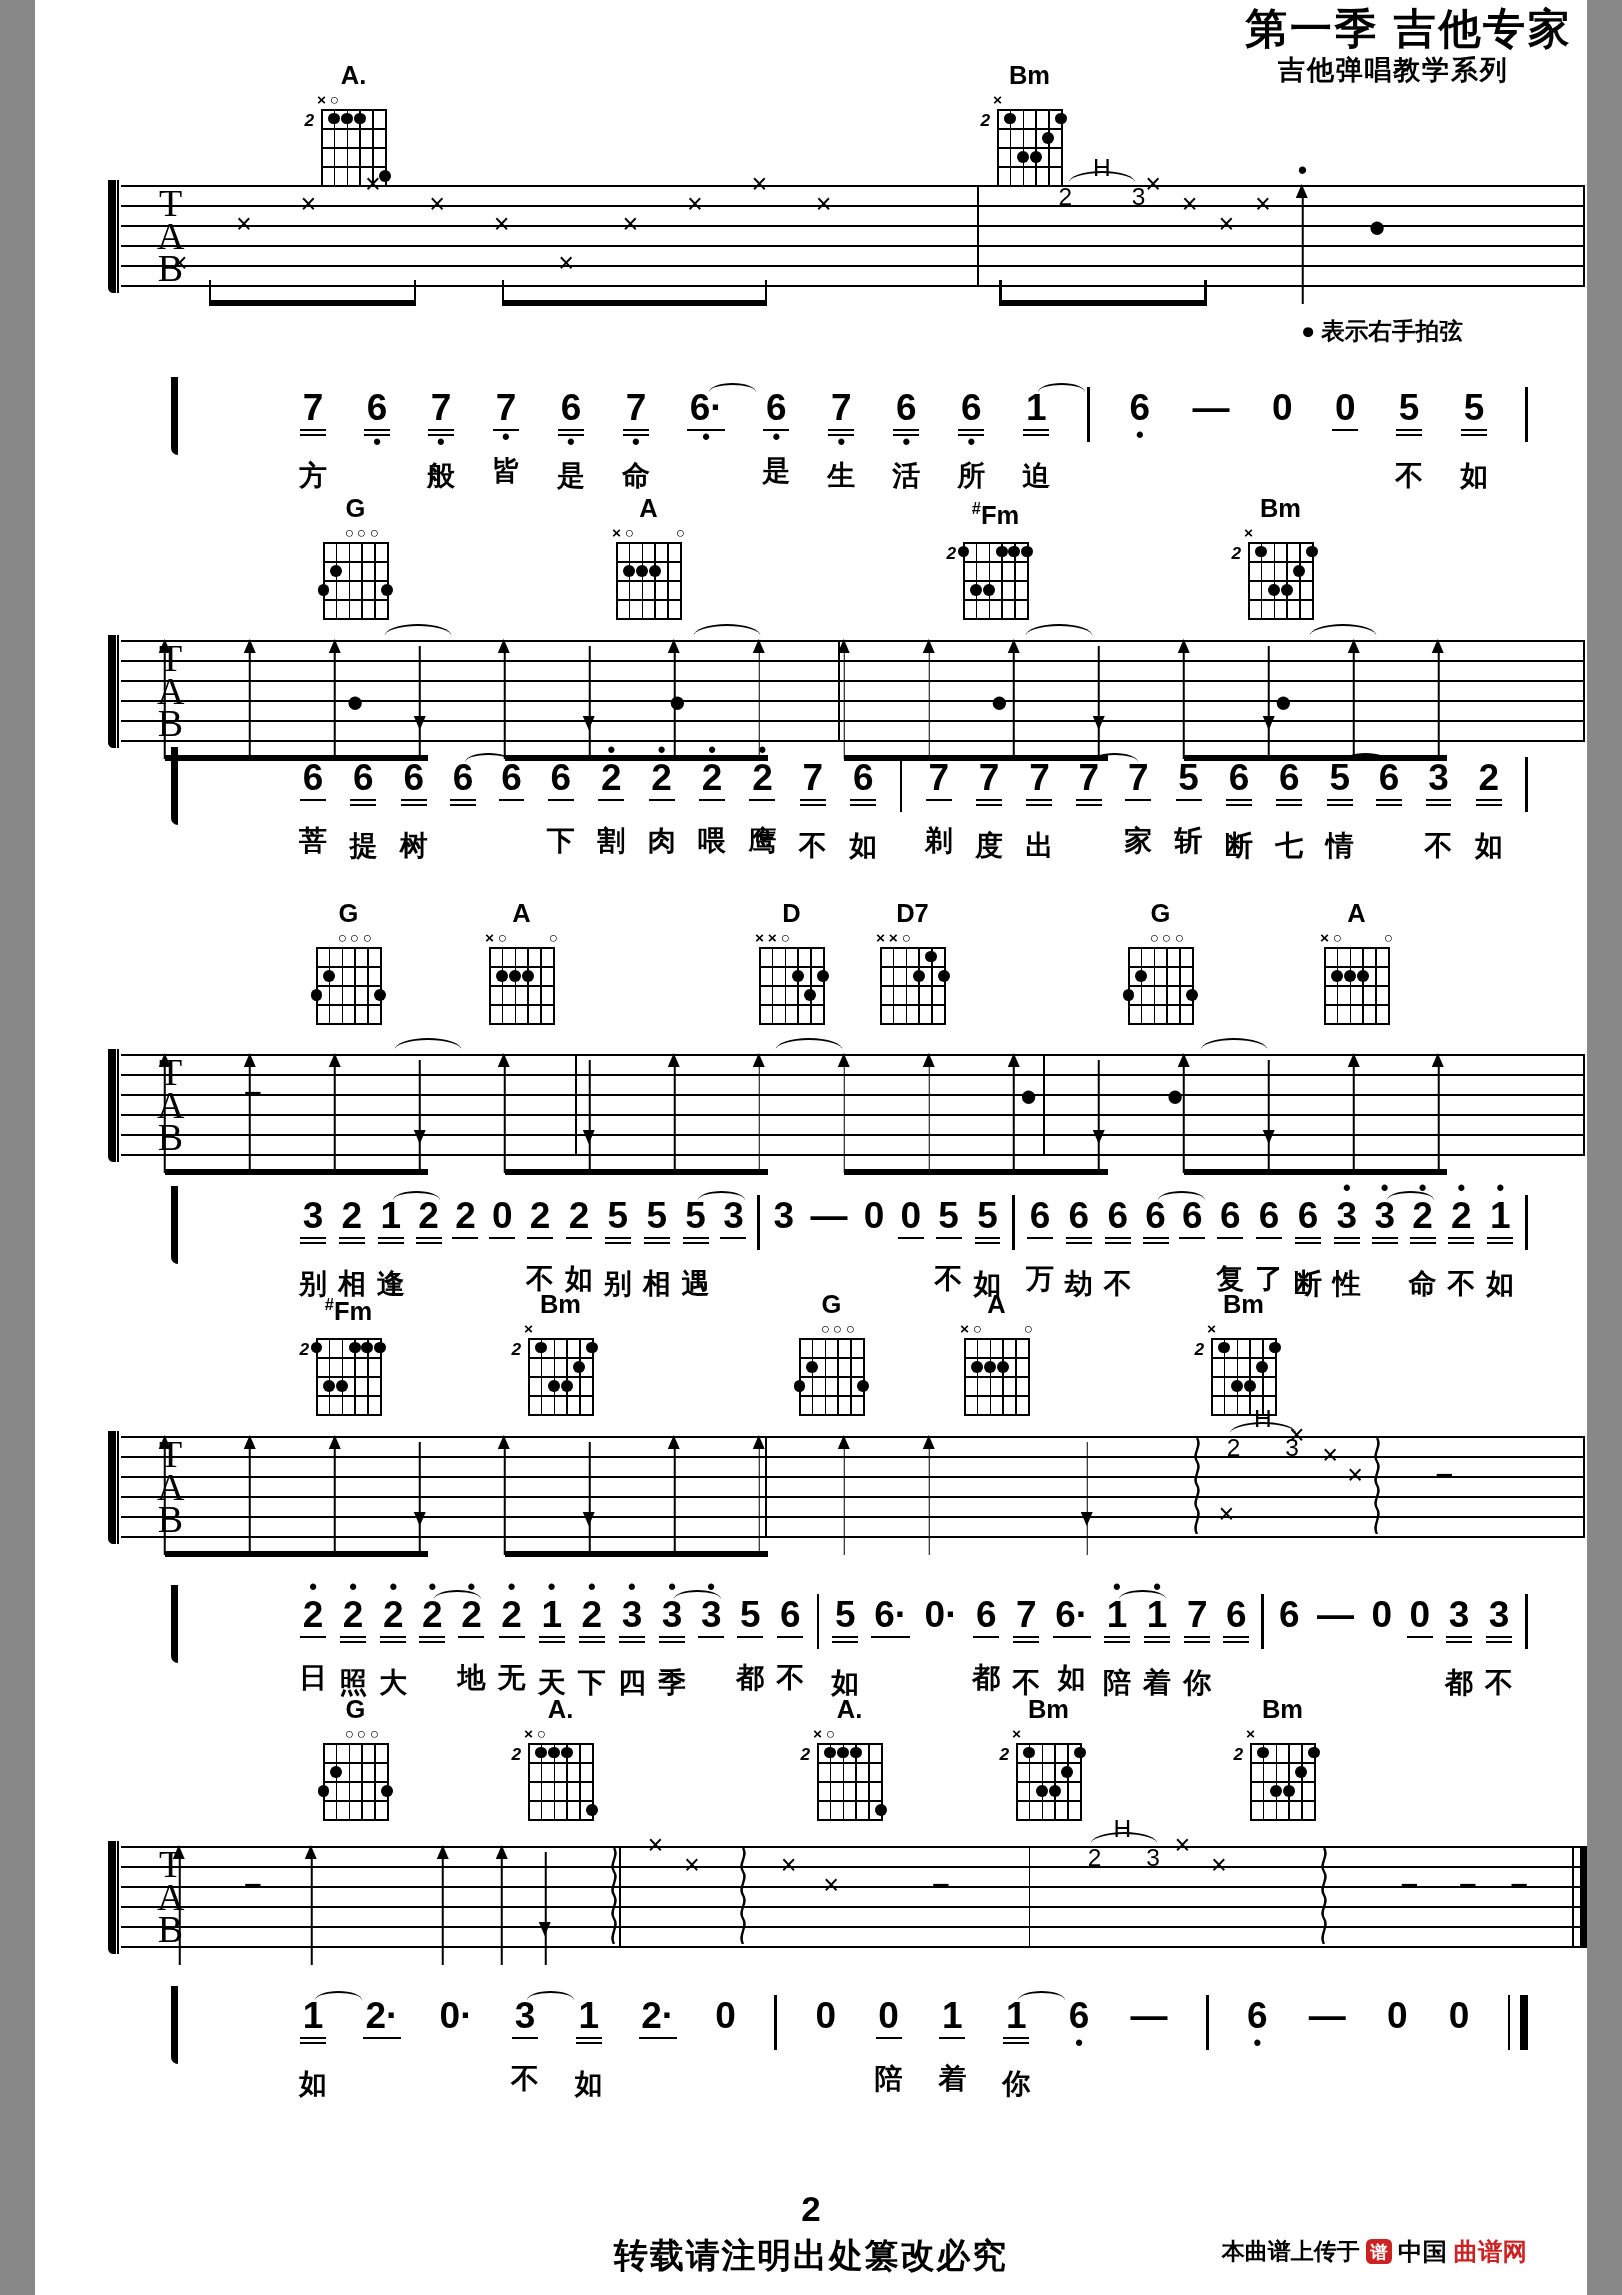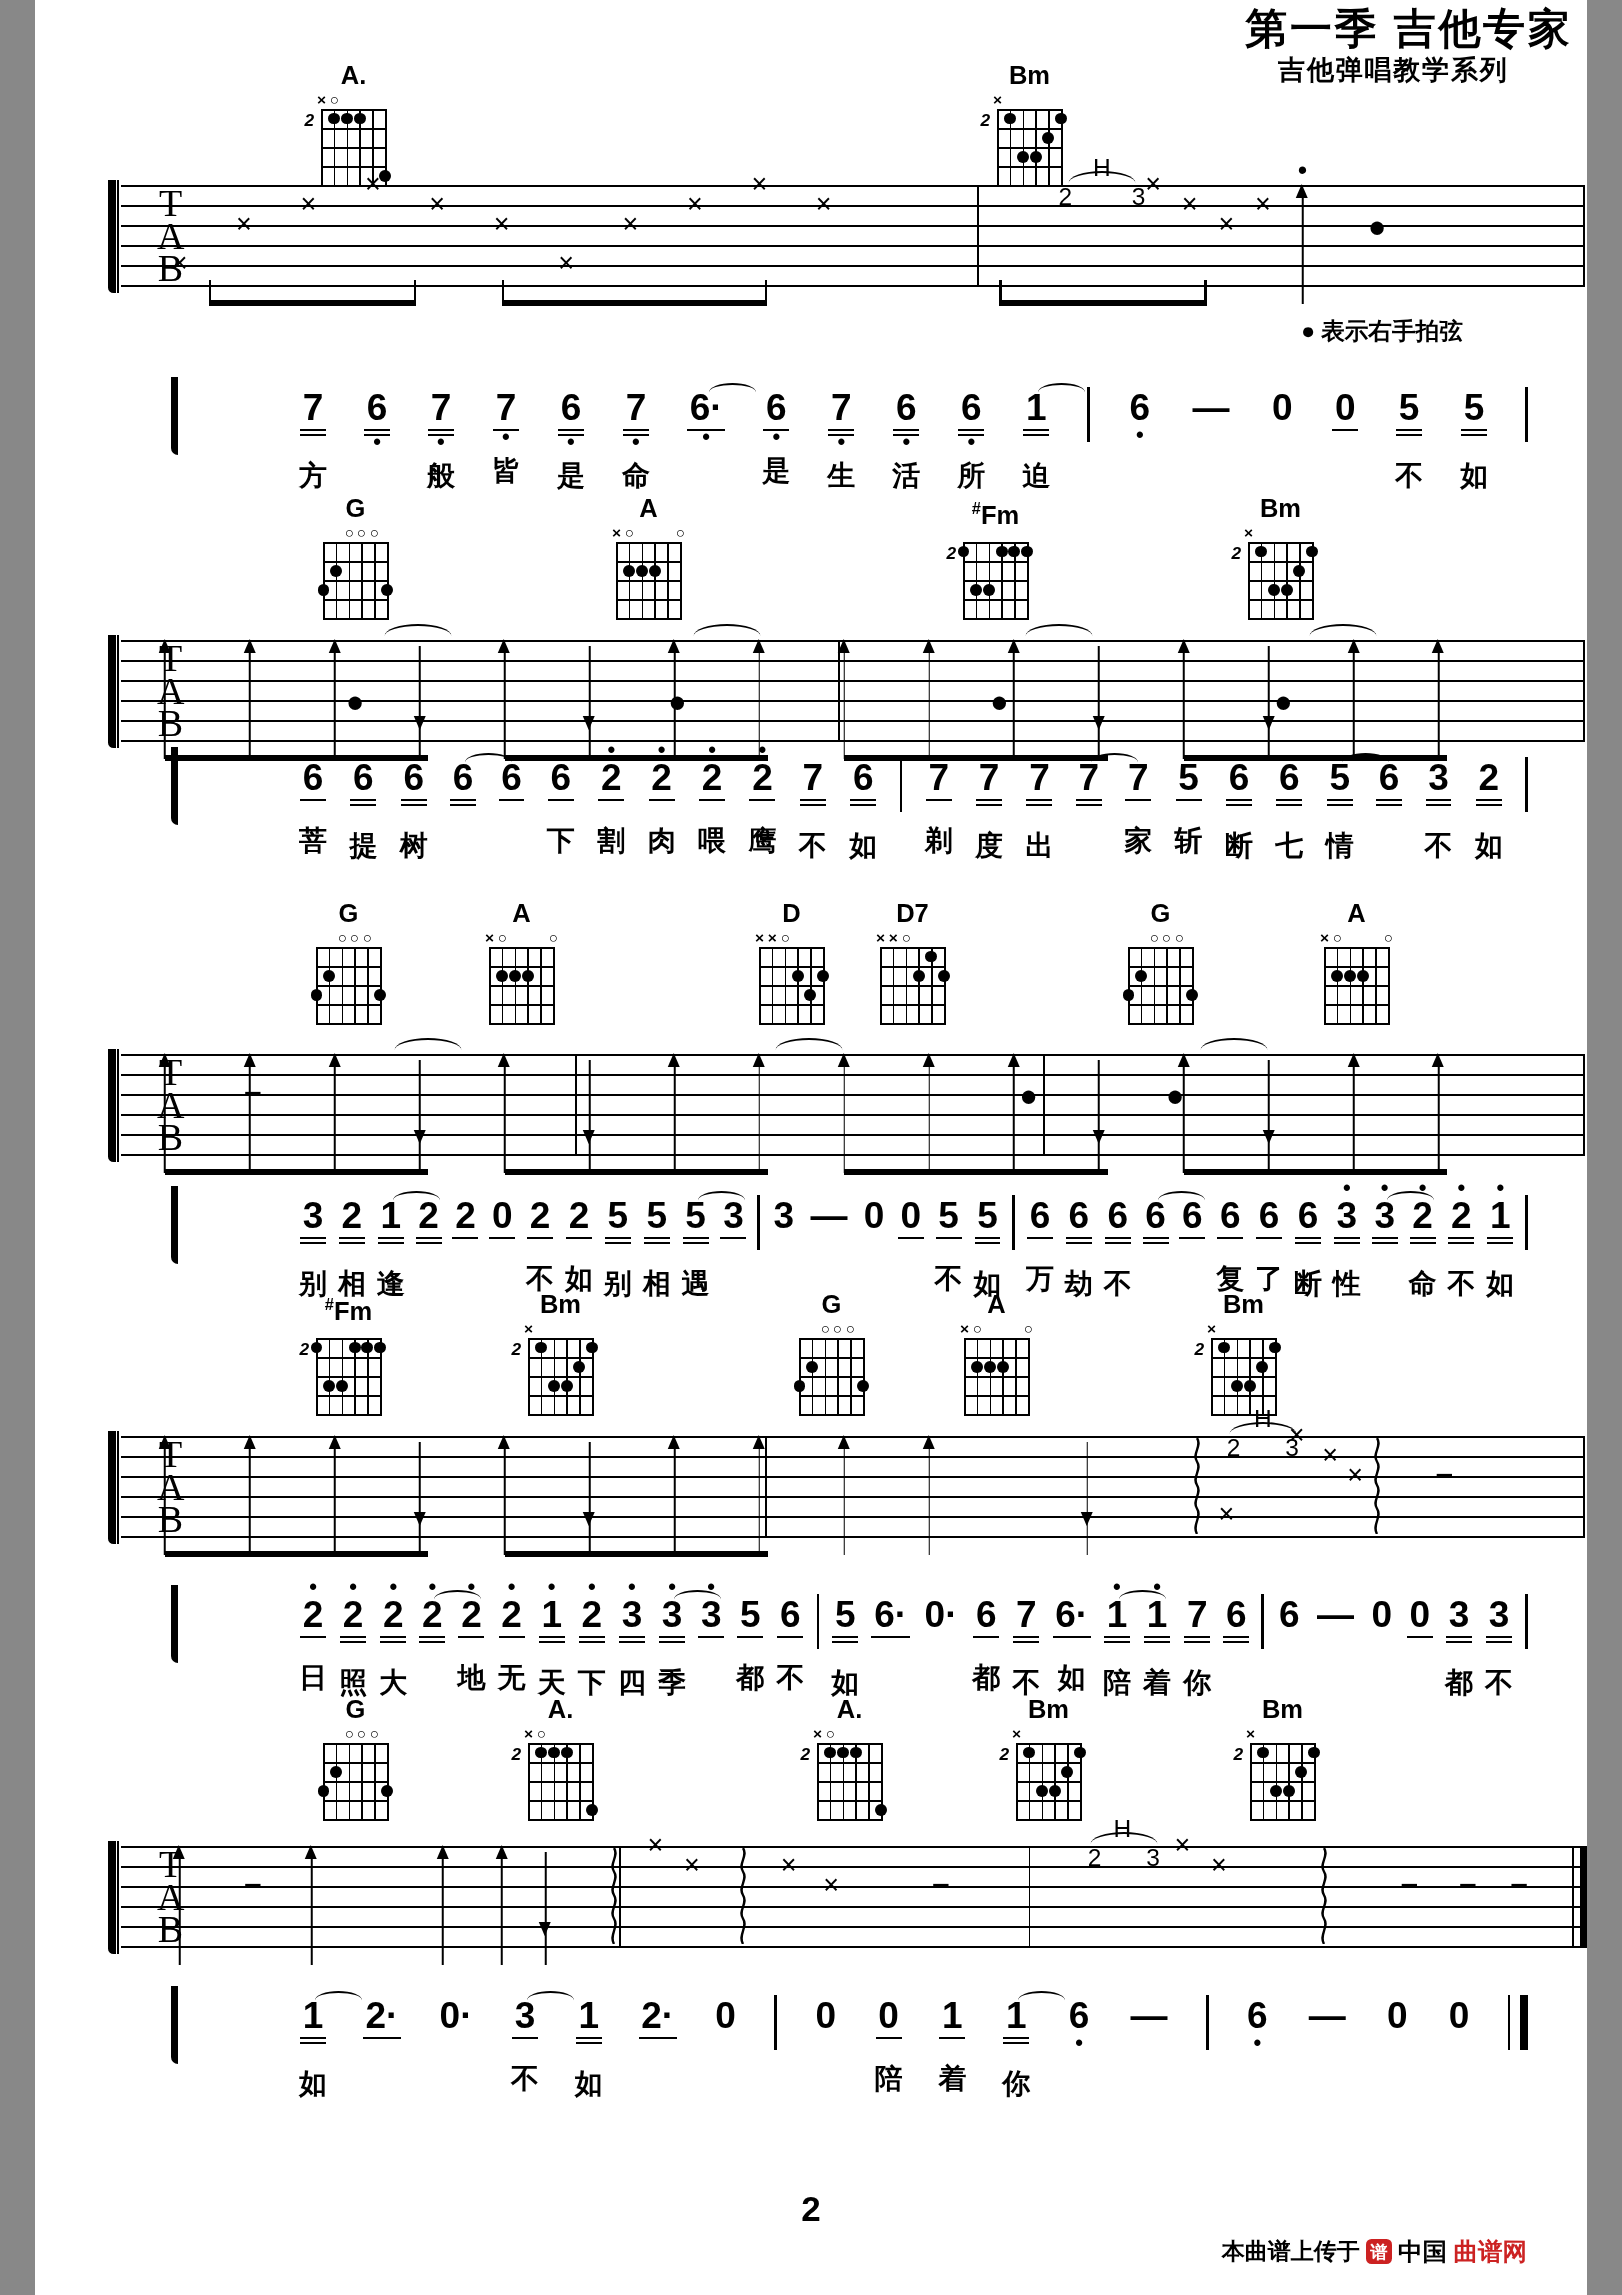--- a/index.html
+++ b/index.html
@@ -1782,20 +1782,21 @@
         <div class="jp-end"></div>
       </div>
     </div>
 
   <div class="legend">
     <span>●</span>
     <span>表示右手拍弦</span>
   </div>
 
   <div class="page-num">2</div>
+  <div class="notice">转载请注明出处篡改必究</div>
   <div class="site">
     <span>本曲谱上传于</span>
     <span class="site-logo" style="background: rgb(204, 34, 34);">谱</span>
     <span style="font-size:24.5px;">中国</span>
     <span style="font-size: 24.5px; color: rgb(204, 34, 34);">曲谱网</span>
   </div>
 </div>
 
 
 </body></html>

